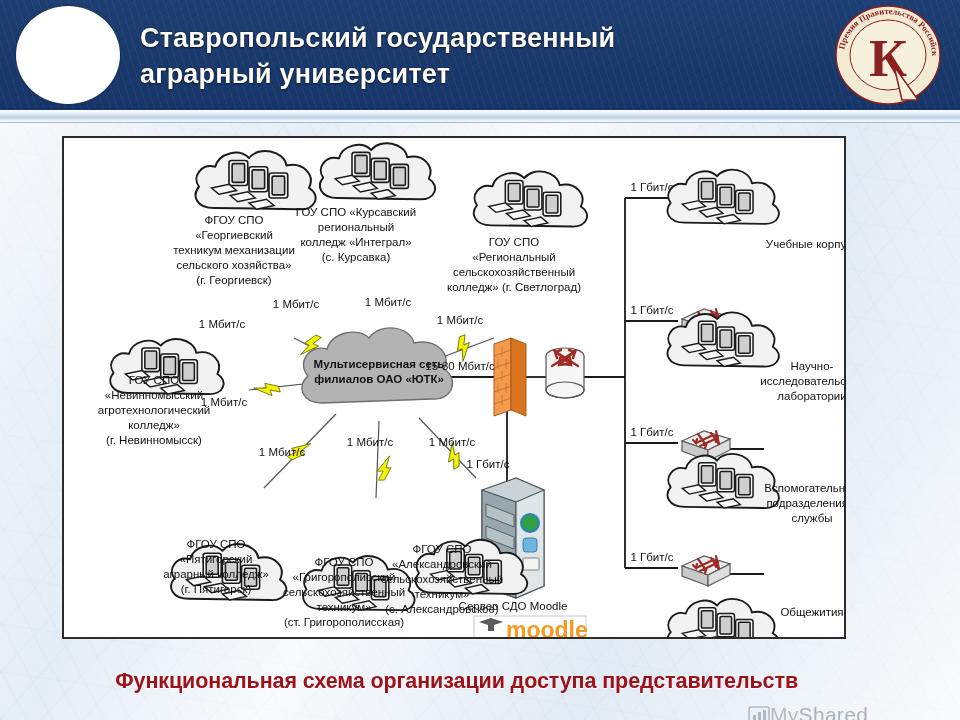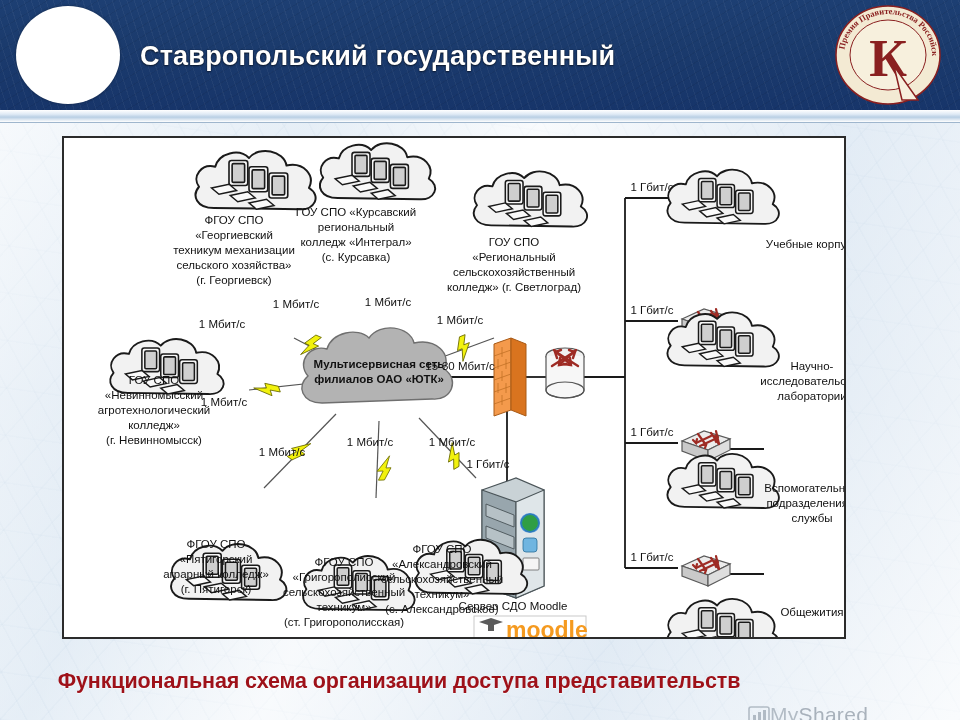--- a/index.html
+++ b/index.html
@@ -57,21 +57,21 @@
   
   #diagram{
     position:absolute;left:62px;top:136px;width:784px;height:503px;
     background:#ffffff;border:2px solid #2b2b2b;box-sizing:border-box;
     overflow:hidden;
   }
   #diagram svg{display:block;}
   
   #caption{
     position:absolute;left:0;top:645px;width:798px;height:72px;
-    display:flex;flex-direction:column;align-items:center;justify-content:center;
+    display:flex;flex-direction:column;align-items:flex-end;justify-content:center;
   }
   .cap-line{
     color:#9e1119;font-weight:bold;font-size:21.5px;line-height:28px;
     white-space:nowrap;letter-spacing:-.1px;
     text-shadow:0 1px 0 rgba(255,255,255,.6);
   }
   #watermark{
     position:absolute;left:748px;top:668px;width:200px;height:30px;
     display:flex;align-items:center;opacity:.62;
     pointer-events:none;
@@ -114,20 +114,21 @@
         <path d="M80 60 L64 70 L68 79 L84 69 Z" fill="#8a2020"></path>
         <path d="M32 66 L48 76 L44 85 L28 75 Z" fill="#1f6b3a"></path>
         <path d="M72 66 L56 76 L60 85 L76 75 Z" fill="#1f6b3a"></path>
         <rect x="41" y="68" width="22" height="9" rx="2" fill="#8a2020"></rect>
         <rect x="44" y="78" width="16" height="10" rx="2" fill="#1f6b3a"></rect>
       </svg>
     </div>
 
     <div id="title-wrap">
       <div class="title-line">Ставропольский государственный</div>
+      <div class="title-line">аграрный университет</div>
     </div>
 
     <div id="seal">
       <svg width="112" height="102" viewBox="0 0 112 102">
         <ellipse cx="56" cy="51" rx="52" ry="49" fill="#f3ead3" stroke="#8a2020" stroke-width="1.5"></ellipse>
         <ellipse cx="56" cy="51" rx="38" ry="35" fill="#f7f0dd" stroke="#8a2020" stroke-width="1"></ellipse>
         <text x="56" y="72" text-anchor="middle" font-size="52" fill="#8a2020" font-family="'Liberation Serif',serif" font-weight="bold">К</text>
         <path d="M62 62 L86 96 L70 96 Z" fill="#f7f0dd" stroke="#8a2020" stroke-width="1.5"></path>
         <path id="sealarc" d="M12 51 A44 41 0 0 1 100 51" fill="none"></path>
         <text font-size="8.5" fill="#8a2020" font-family="'Liberation Serif',serif" font-weight="bold">

